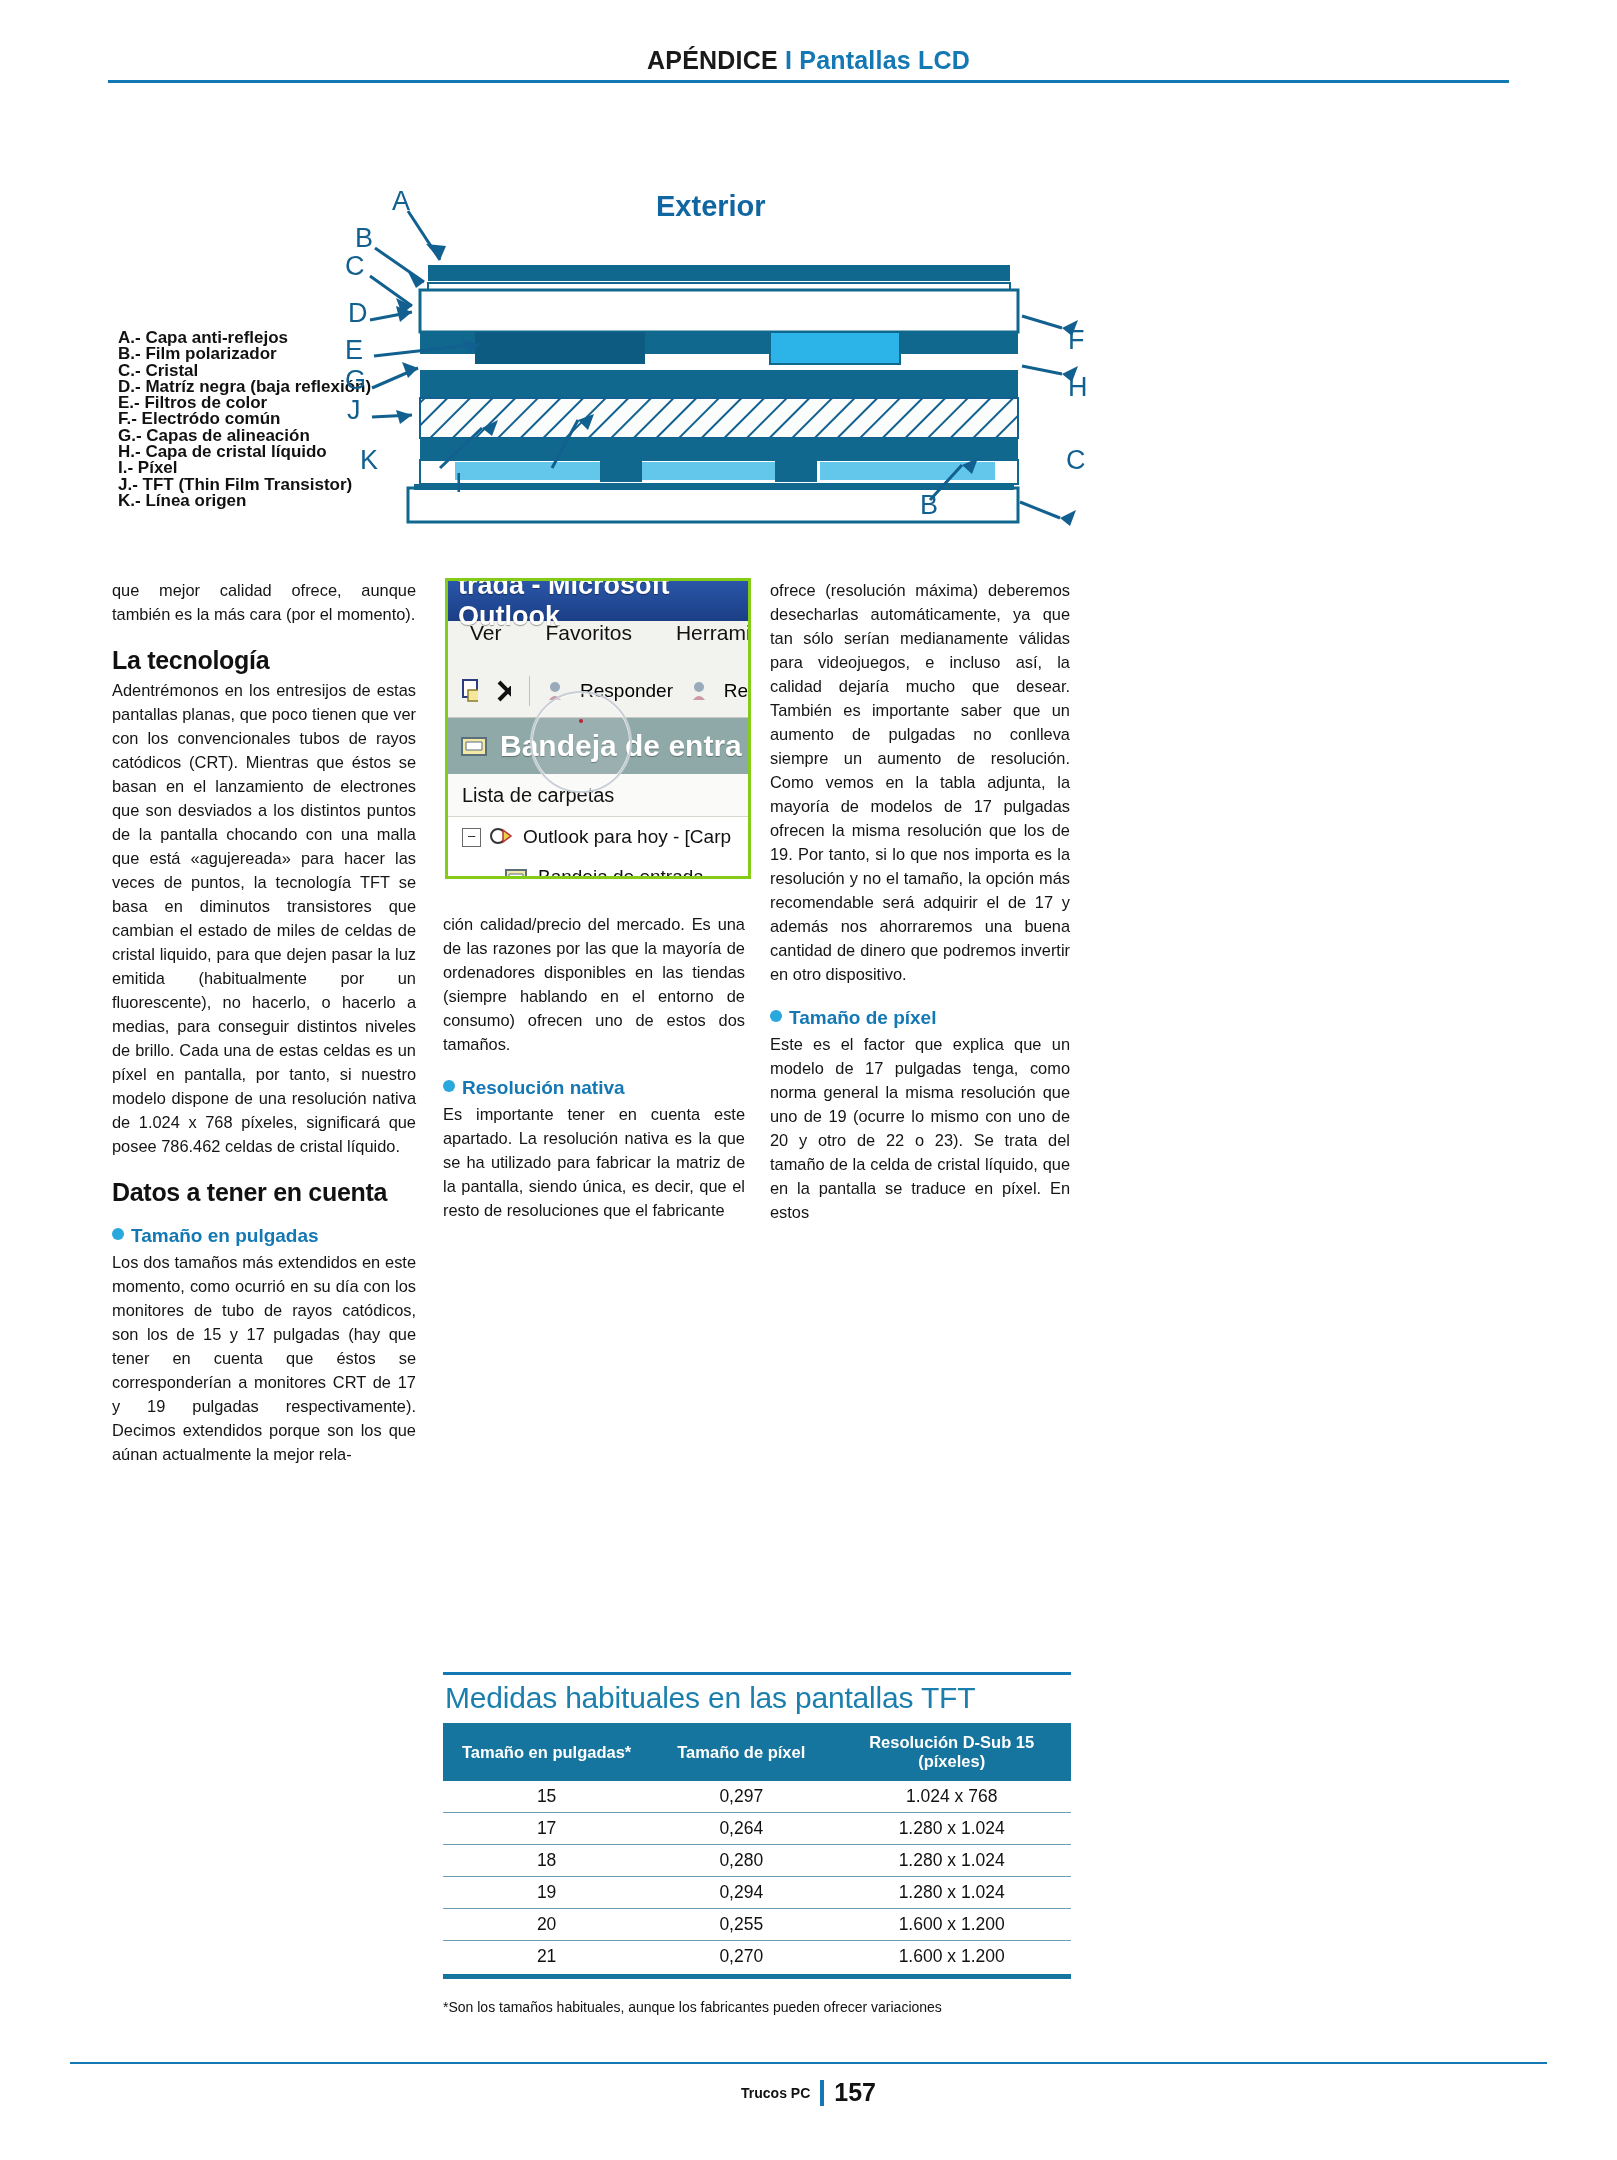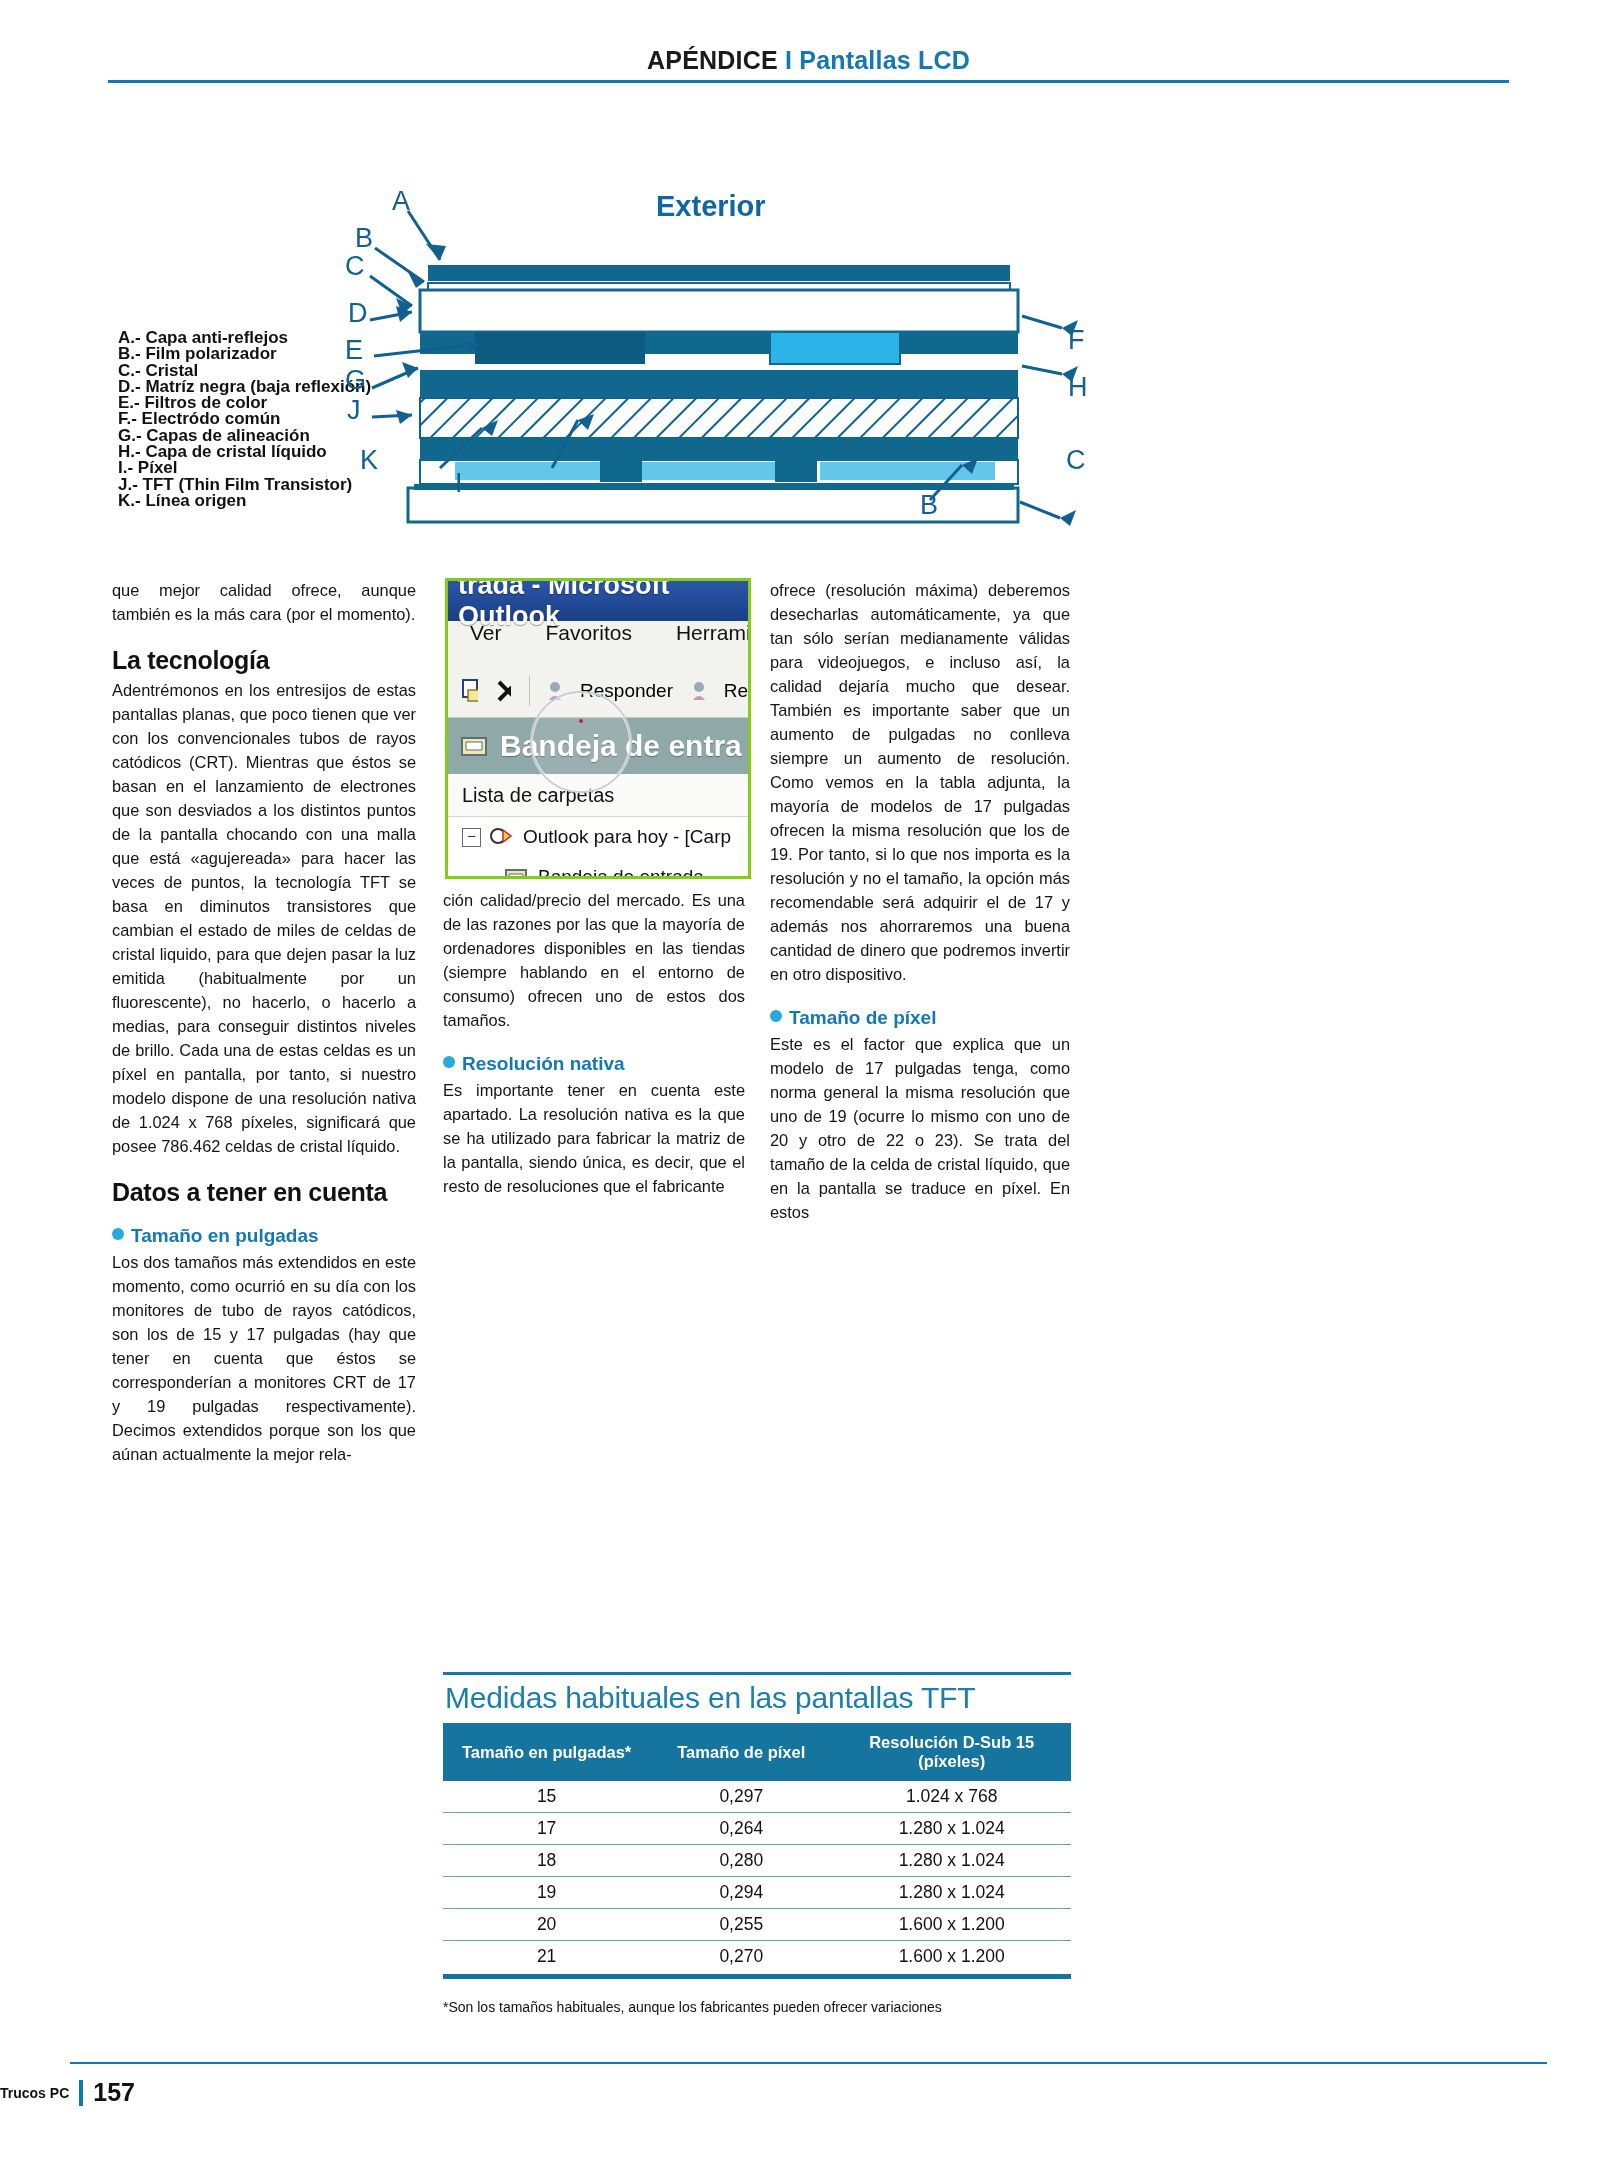--- a/index.html
+++ b/index.html
@@ -47,21 +47,21 @@
   }
 
   
   .col {
     position:absolute; top:578px; width:304px;
     font-size:16.4px; line-height:24px;
     text-align:justify; color:#141414;
   }
   .col p { margin:0 0 0 0; }
   #col1 { left:112px; }
-  #col2 { left:443px; top:888px; width:302px; }
+  #col2 { left:443px; top:912px; width:302px; }
   #col3 { left:770px; width:300px; }
 
   h2.sec {
     font-size:25px; font-weight:bold; color:#111;
     margin:22px 0 6px 0; letter-spacing:-0.3px;
   }
   h3.bullet {
     font-size:19px; font-weight:bold; color:#1478b4;
     margin:20px 0 2px 0;
   }
@@ -141,21 +141,21 @@
   .tbl-bottom { height:5px; background:#16759e; margin-top:2px; }
   .tbl-note { font-size:14px; color:#111; padding-top:20px; }
 
   
   .foot-rule {
     position:absolute; left:70px; right:70px; top:2062px;
     height:2px; background:#1478b4;
   }
   .footer {
     position:absolute; left:0; right:0; top:2078px;
-    display:flex; justify-content:flex-start; align-items:center; gap:10px;
+    display:flex; justify-content:center; align-items:center; gap:10px;
   }
   .foot-brand { font-size:14px; font-weight:bold; color:#111; }
   .foot-sep { width:4px; height:26px; background:#1478b4; }
   .foot-num { font-size:25px; font-weight:bold; color:#111; }
 </style>
 </head>
 <body>
 
 <div class="page">
 

